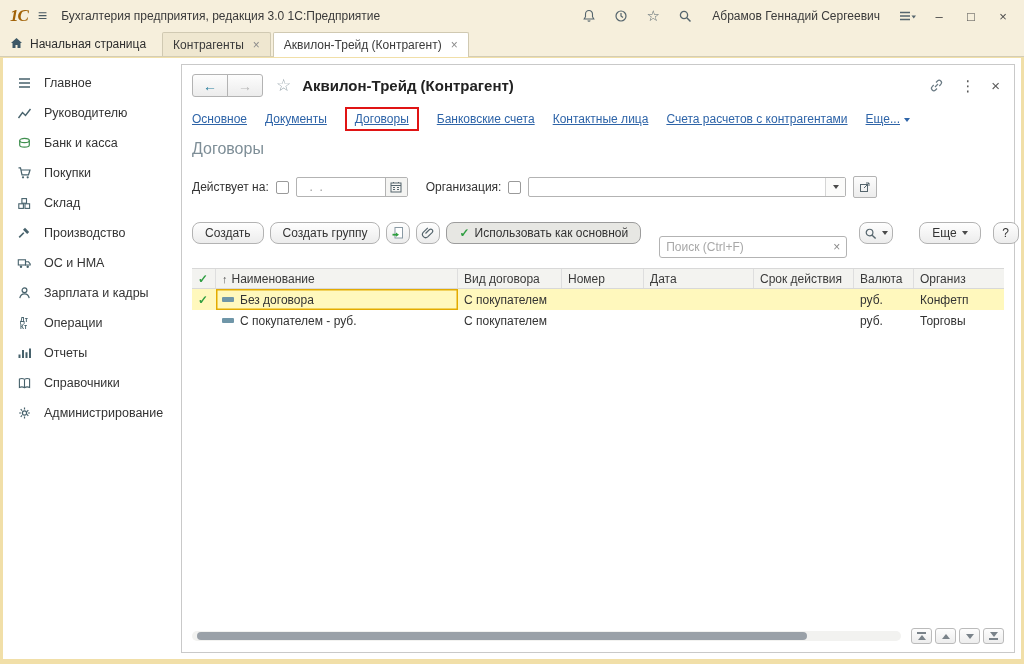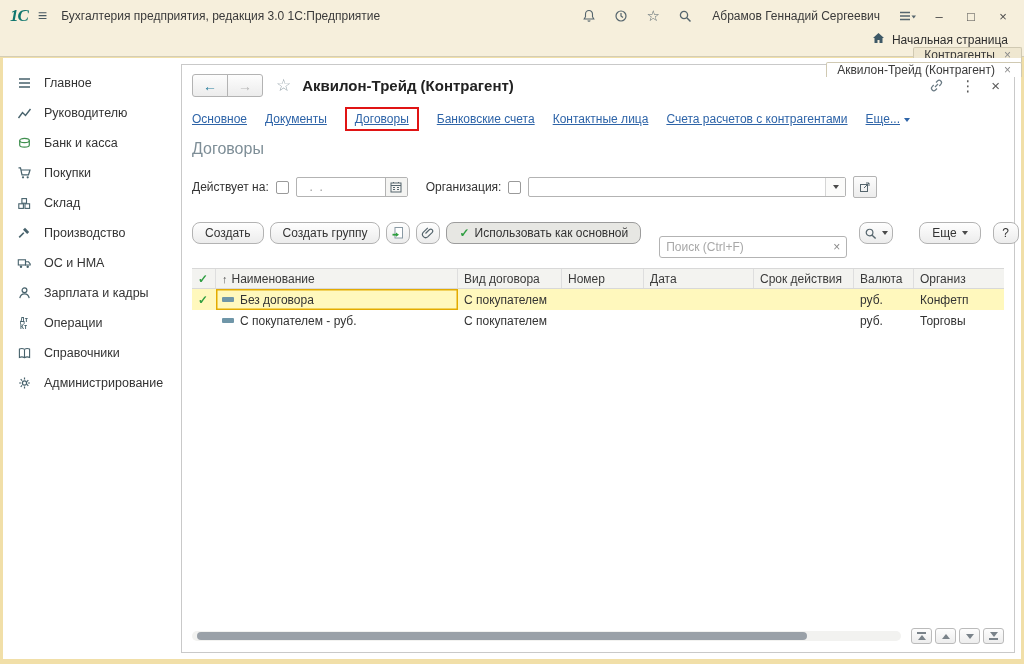--- a/index.html
+++ b/index.html
@@ -4,33 +4,33 @@
 <style>
   * { box-sizing: border-box; margin: 0; padding: 0; }
   html,body { width:1024px; height:664px; overflow:hidden; }
   body { font-family:"Liberation Sans", sans-serif; background:#f1dfa8; position:relative; font-size:12px; color:#333; }
 
   .screen { position:absolute; inset:0; }
 
   
   .titlebar { position:absolute; top:0; left:0; right:0; height:32px; background:#f6efdc;
     display:flex; align-items:center; padding:0 10px; gap:10px; }
-  .logo { color:#0f766e; font-weight:bold; font-style:italic; font-size:17px; font-family:"Liberation Serif",serif; letter-spacing:-1px; }
+  .logo { color:#a16207; font-weight:bold; font-style:italic; font-size:17px; font-family:"Liberation Serif",serif; letter-spacing:-1px; }
   .tb-hamburger { font-size:16px; color:#4a5a62; }
   .tb-title { font-size:12px; color:#3a3a3a; margin-left:4px; }
   .tb-spacer { flex:1; }
   .tb-icon { display:flex; align-items:center; justify-content:center; width:22px; height:22px; cursor:pointer; }
   .tb-star { font-size:15px; color:#55656d; }
   .tb-user { font-size:12px; color:#3a3a3a; margin:0 6px; white-space:nowrap; }
   .win-btn { width:22px; height:20px; display:flex; align-items:center; justify-content:center;
     font-size:13px; color:#4a4a4a; cursor:pointer; }
 
   
   .tabbar { position:absolute; top:32px; left:0; right:0; height:25px; background:#f6efdc;
-    border-bottom:1px solid #d4cdb6; display:flex; align-items:flex-end; padding-left:4px;flex-direction:column; }
+    border-bottom:1px solid #d4cdb6; display:flex; align-items:center; padding-left:4px; }
   .home-tab { display:flex; align-items:center; gap:7px; height:24px; padding:0 16px 0 6px; cursor:pointer; }
   .home-tab span { font-size:12px; color:#2e2e2e; }
   .tab { height:24px; display:flex; align-items:center; gap:9px; padding:0 10px;
     border:1px solid #d0c9b2; border-bottom:none; background:#efe7d0; margin-right:2px;
     font-size:12px; color:#3a3a3a; cursor:pointer; border-radius:2px 2px 0 0; }
   .tab .tab-close { color:#8a8a8a; font-size:12px; }
   .tab.active { background:#ffffff; position:relative; z-index:2; margin-bottom:-1px; height:25px; }
 
   
   .workspace { position:absolute; top:58px; left:3px; right:3px; bottom:5px; background:#ffffff; }
@@ -260,20 +260,28 @@
             </svg>
           </span>
         <span>Зарплата и кадры</span>
       </div>
       <div class="side-item">
         <span class="side-icon">
             <span class="dtkt">Дт
 Кт</span>
           </span>
         <span>Операции</span>
+      </div>
+      <div class="side-item">
+        <span class="side-icon">
+            <svg width="15" height="14" viewBox="0 0 15 14">
+              <path d="M2.5 12V8.5M6 12V4M9.5 12V6.3M13 12V2.5" stroke="#47626c" stroke-width="2"></path>
+            </svg>
+          </span>
+        <span>Отчеты</span>
       </div>
       <div class="side-item">
         <span class="side-icon">
             <svg width="15" height="14" viewBox="0 0 15 14">
               <path d="M7.5 3.4C6 2.4 4 2.4 2.4 3.1v8.3c1.6-.7 3.6-.7 5.1.3 1.5-1 3.5-1 5.1-.3V3.1c-1.6-.7-3.6-.7-5.1.3z" fill="none" stroke="#47626c" stroke-width="1.1"></path>
               <path d="M7.5 3.7v8" stroke="#47626c" stroke-width="1.1"></path>
             </svg>
           </span>
         <span>Справочники</span>
       </div>

